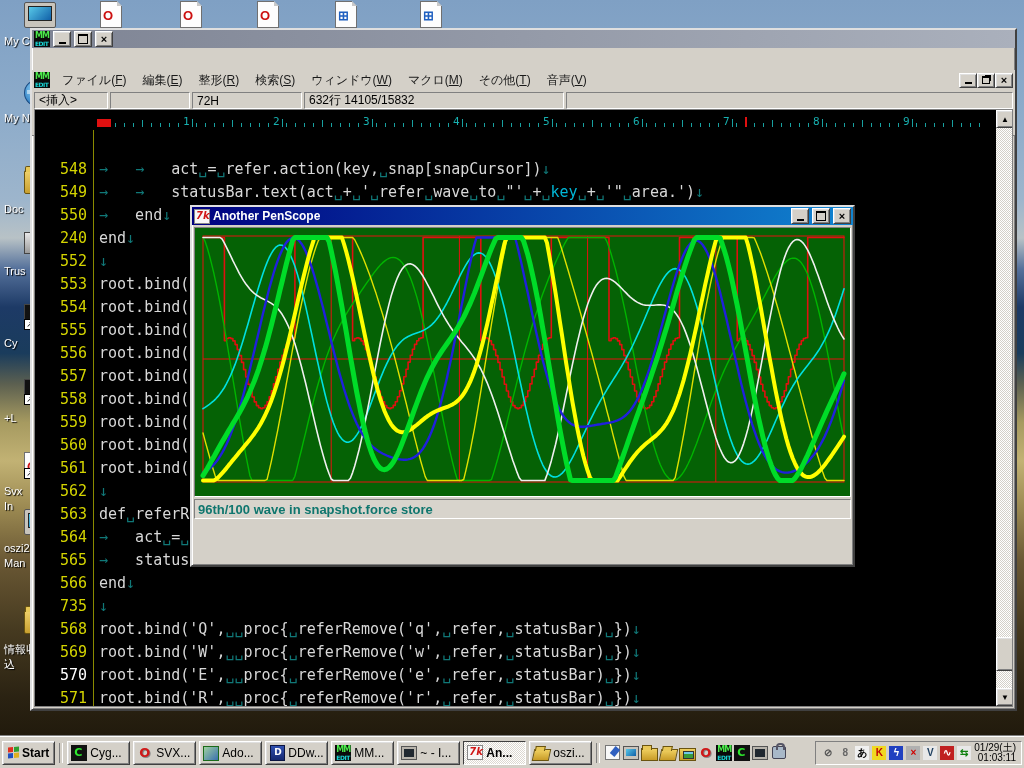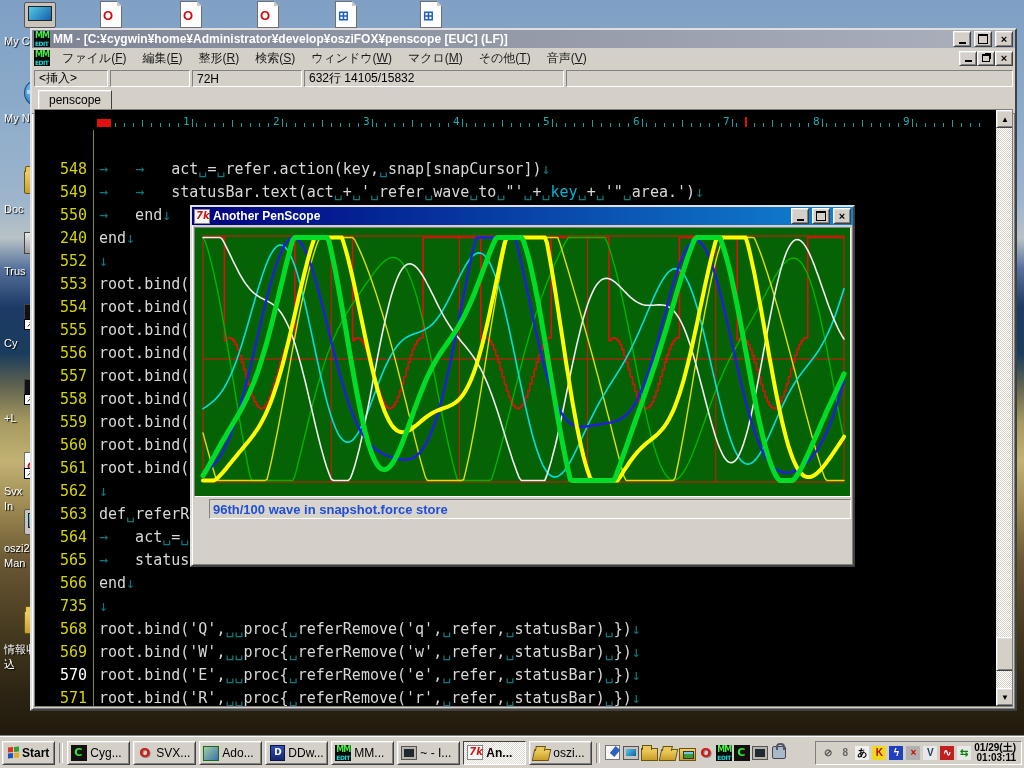--- a/index.html
+++ b/index.html
@@ -64,21 +64,21 @@
   .window{position:absolute;}
   .titlebar{height:18px;display:flex;align-items:center;padding:0 2px;gap:3px;}
   .titlebar .t{flex:1;font-size:12px;font-weight:bold;color:#fff;white-space:nowrap;overflow:hidden;}
   .tb-inactive{background:linear-gradient(90deg,#7e8494,#aab0bc);}
   .tb-active{background:linear-gradient(90deg,#000080,#1084d0);}
   .wbtn{width:16px;height:14px;font-size:9px;font-weight:bold;color:#000;flex:none;}
   .wbtn .shape-min{width:7px;height:2px;background:#000;margin-top:7px;}
   .wbtn .shape-max{width:8px;height:7px;border:1px solid #000;border-top-width:2px;}
   .wbtn .shape-restore{width:6px;height:5px;border:1px solid #000;border-top-width:2px;box-shadow:2px -2px 0 -1px #000;}
   .wbtn .shape-close{font-size:11px;line-height:10px;font-weight:bold;}
-  .menubar{height:20px;display:flex;align-items:center;background:#d4d0c8;padding:0 2px;}
+  .menubar{height:20px;display:flex;align-items:center;background:#d4d0c8;padding:0 2px;margin-top:22px;}
   .menubar .mi{font-size:12px;color:#1a1a1a;padding:2px 8px;white-space:nowrap;}
   
   #mm-statusbar{height:19px;background:#d4d0c8;display:flex;align-items:center;padding:1px 2px;gap:2px;}
   #mm-statusbar .seg{height:15px;font-size:12px;color:#000;padding:0 4px;white-space:nowrap;display:flex;align-items:center;}
   #mm-tabrow{height:22px;background:#d4d0c8;display:flex;align-items:flex-end;padding:2px 2px 0 6px;border-bottom:1px solid #808080;}
   #mm-tab{height:19px;background:#d4d0c8;border:1px solid;border-color:#fff #404040 #d4d0c8 #fff;box-shadow:inset 1px 1px 0 #dfdfdf;font-size:12px;padding:2px 10px 0 10px;}
   #editor{position:absolute;left:2px;right:2px;bottom:2px;top:79px;background:#000;border:1px solid #808080;overflow:hidden;}
   #ruler{position:absolute;left:0;top:0;right:16px;height:20px;background:#000;}
   #ruler .tick{position:absolute;bottom:3px;width:1px;background:#18a0a0;}
   #ruler .num{position:absolute;bottom:2px;font-size:11px;color:#18b0b0;font-family:"DejaVu Sans Mono",monospace;}
@@ -90,35 +90,35 @@
   .crow .ln.cur{color:#fff;}
   .crow .ct{position:absolute;left:64px;color:#d8d8d8;}
   .ws{color:#107878;}
   .kw{color:#00b8d8;}
   #vscroll{position:absolute;right:0;top:0;bottom:0;width:16px;background:repeating-conic-gradient(#fff 0 25%,#d4d0c8 0 50%) 0 0/2px 2px;}
   .sarrow{position:absolute;left:0;width:16px;height:16px;font-size:8px;color:#000;}
   #sthumb{position:absolute;left:0;width:16px;}
   
   #ps-info{margin:0 2px;background:#fff;height:18px;font:bold 14px "Liberation Sans",sans-serif;color:#000;display:flex;align-items:center;padding:0 3px;}
   #ps-canvas{margin:2px;height:268px;background:#056205;position:relative;}
-  #ps-status{margin:0 2px 2px 17px;background:#d8d4cc;height:18px;font:bold 13px "Liberation Sans",sans-serif;color:#1d4ed8;display:flex;align-items:center;padding:0 3px;}
+  #ps-status{margin:0 2px 2px 2px;background:#d8d4cc;height:18px;font:bold 13px "Liberation Sans",sans-serif;color:#0f766e;display:flex;align-items:center;padding:0 3px;}
   
   #taskbar{position:absolute;left:0;right:0;bottom:0;height:27px;background:#d4d0c8;border-top:1px solid #fff;box-shadow:0 -1px 0 #808080;display:flex;align-items:center;padding:2px 2px;gap:3px;}
   #start-btn{height:22px;padding:0 5px;gap:3px;font-weight:bold;font-size:12px;}
   .winlogo{width:11px;height:11px;display:grid;grid-template-columns:5px 5px;grid-template-rows:5px 5px;gap:1px;transform:skewY(-4deg);}
   .winlogo i{display:block;}
   .tbsep{width:2px;height:20px;border-left:1px solid #808080;border-right:1px solid #fff;margin:0 1px;flex:none;}
   .taskbtn{height:22px;width:55px;padding:0 3px;gap:3px;font-size:12px;overflow:hidden;flex:none;justify-content:flex-start;}
   .taskbtn.active{border-color:#404040 #fff #fff #404040;box-shadow:none;background:repeating-conic-gradient(#fff 0 25%,#dcd8d0 0 50%) 0 0/2px 2px;font-weight:bold;}
   .taskbtn .lb{white-space:nowrap;}
   .qlaunch{display:flex;gap:2px;align-items:center;flex:none;}
   .qlaunch .si{cursor:pointer;}
   #tray{margin-left:auto;height:22px;display:flex;align-items:center;gap:3px;padding:0 5px;flex:none;}
   .tri{width:14px;height:14px;font-size:10px;line-height:14px;text-align:center;font-weight:bold;flex:none;position:relative;}
-  #clock{font-size:10px;line-height:10px;font-weight:bold;color:#000;text-align:right;white-space:nowrap;}
+  #clock{font-size:10px;line-height:10px;font-weight:normal;color:#000;text-align:right;white-space:nowrap;}
 </style>
 </head>
 <body>
 
 <div id="desktop">
 
   <div id="desk-icons">
       <div class="dicon" style="top: 2px;">
         <div class="ig">
           <span class="ic ic-computer"></span>
@@ -203,21 +203,20 @@
       <div class="topicon" style="left: 420px;">
         <span class="ic ic-doc">
           <span class="g g-win">⊞</span>
         </span>
       </div>
     </div>
 
   <div class="window raised" id="mm-window" style="left:30px;top:28px;width:983px;height:679px;">
     <div class="titlebar tb-inactive">
       <span class="si si-mmedit"></span>
-      <span class="t">MM - [C:¥cygwin¥home¥Administrator¥develop¥osziFOX¥penscope [EUC] (LF)]</span>
       <span class="wbtn btn3d">
           <span class="shape-min"></span>
         </span>
       <span class="wbtn btn3d">
           <span class="shape-max"></span>
         </span>
       <span class="wbtn btn3d">
           <span class="shape-close">×</span>
         </span>
     </div>

